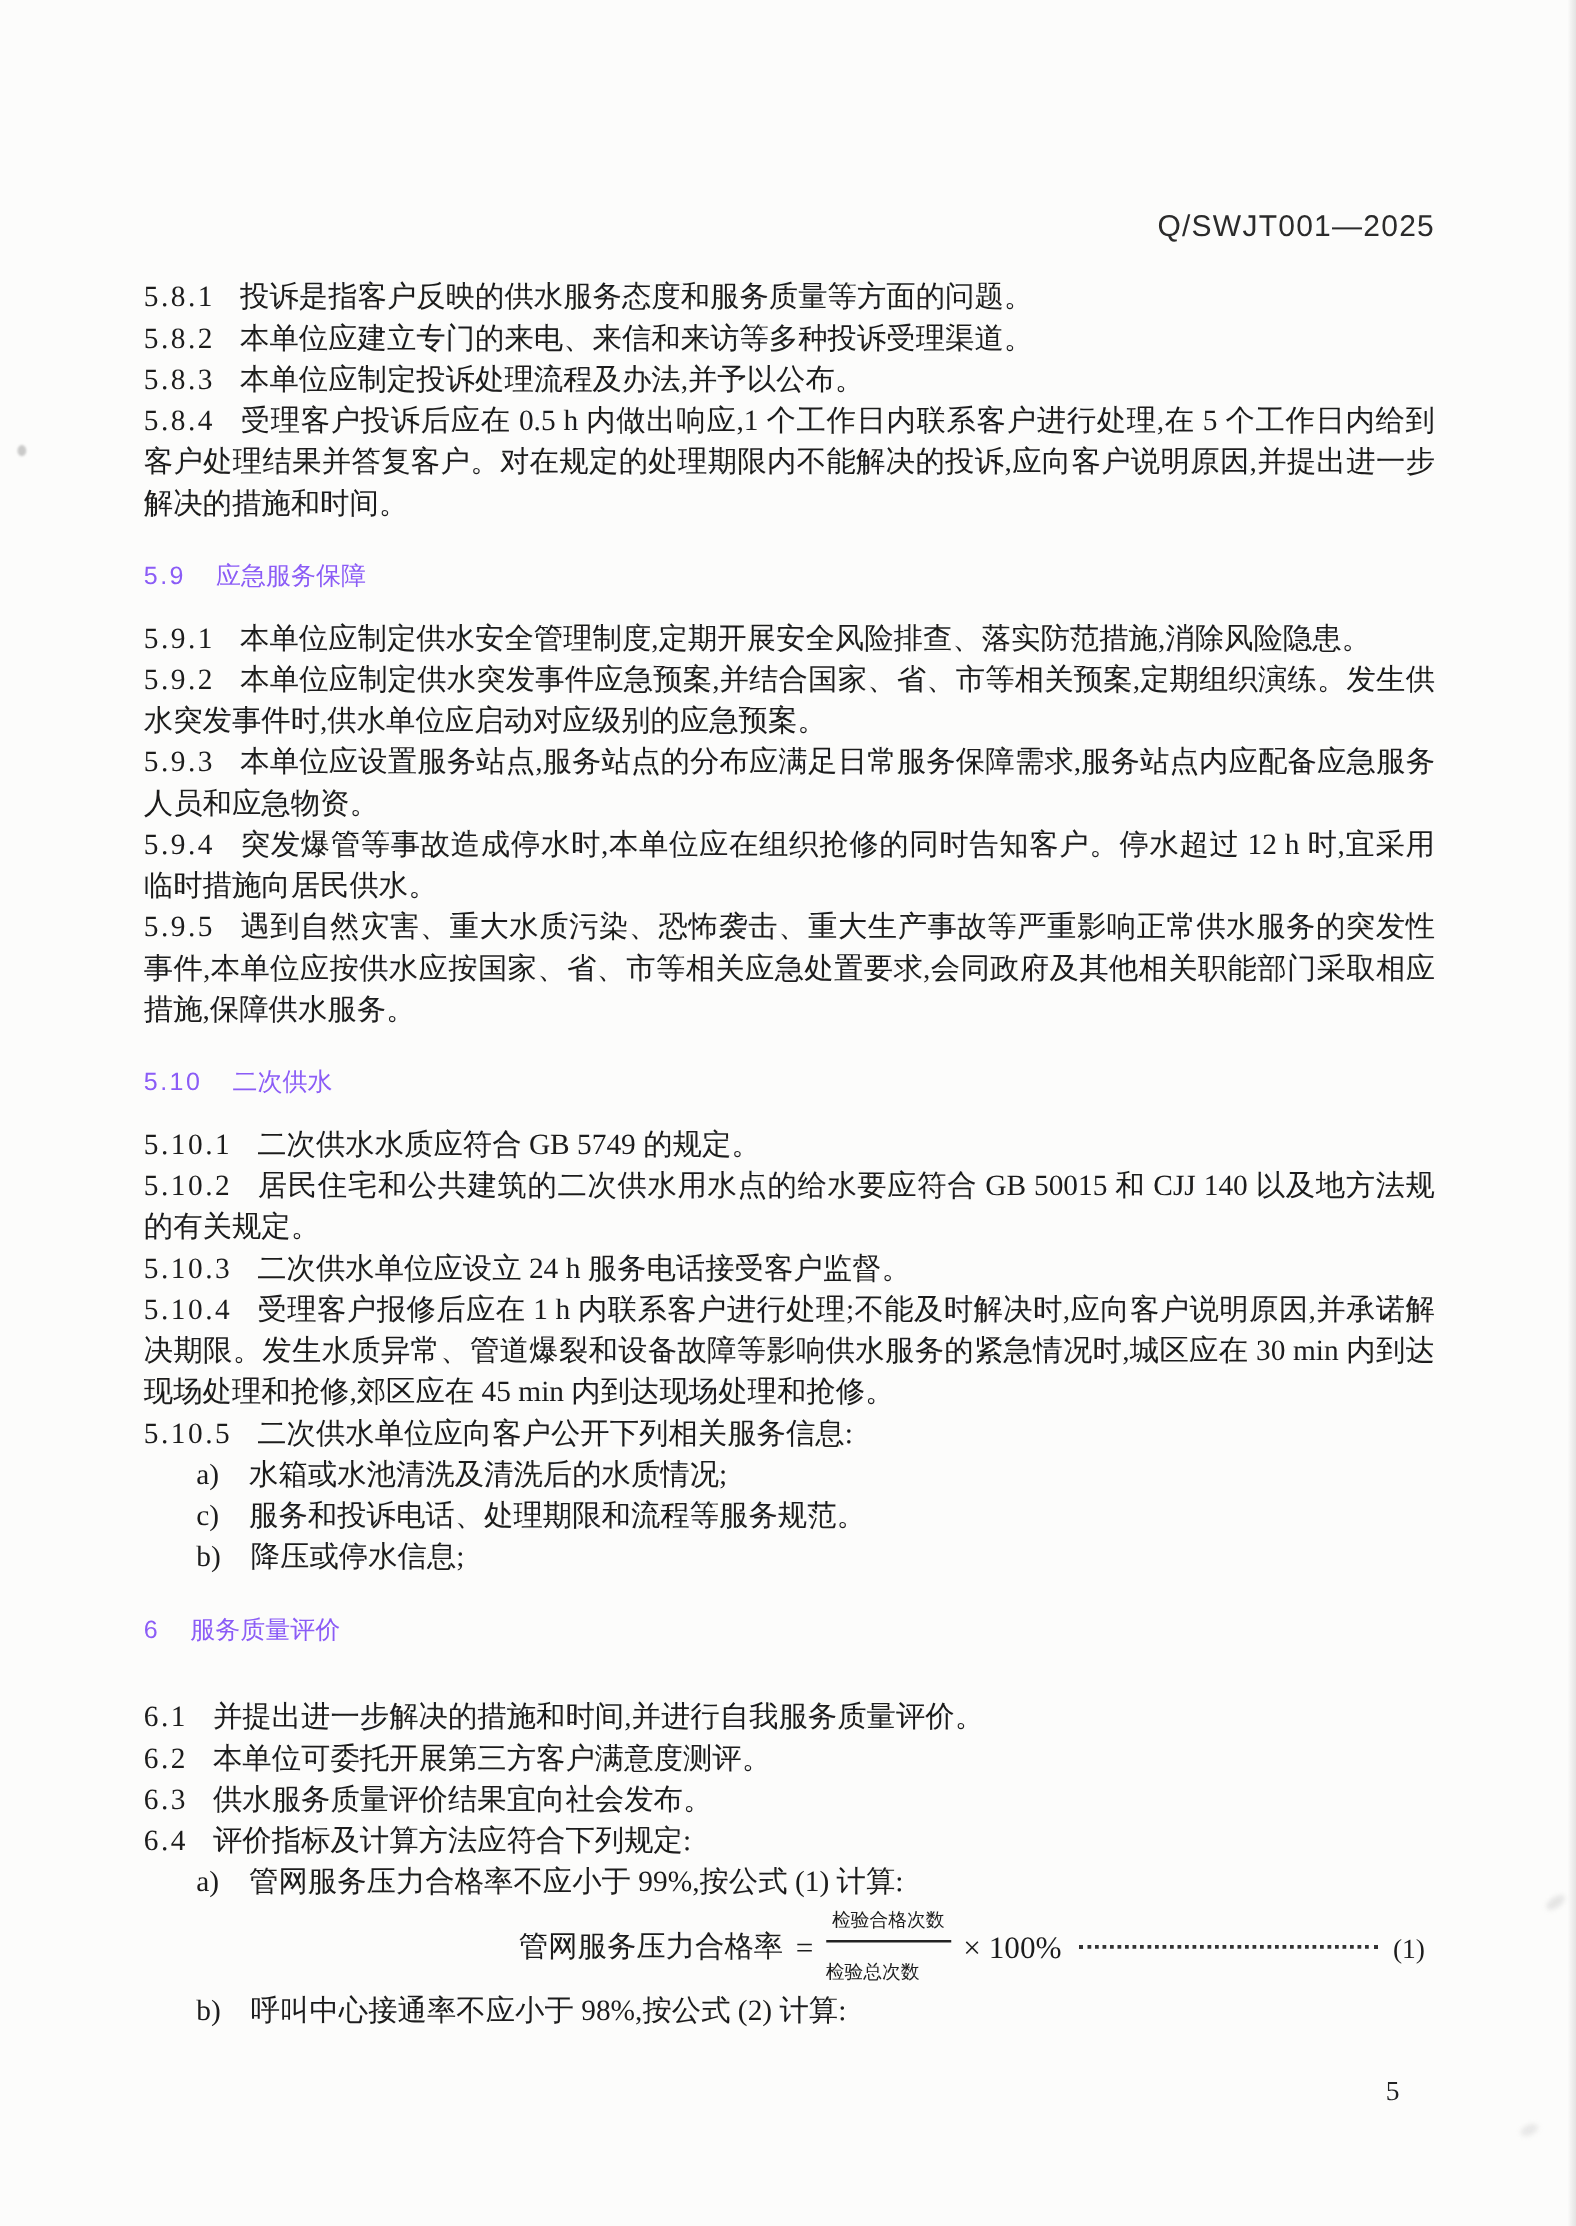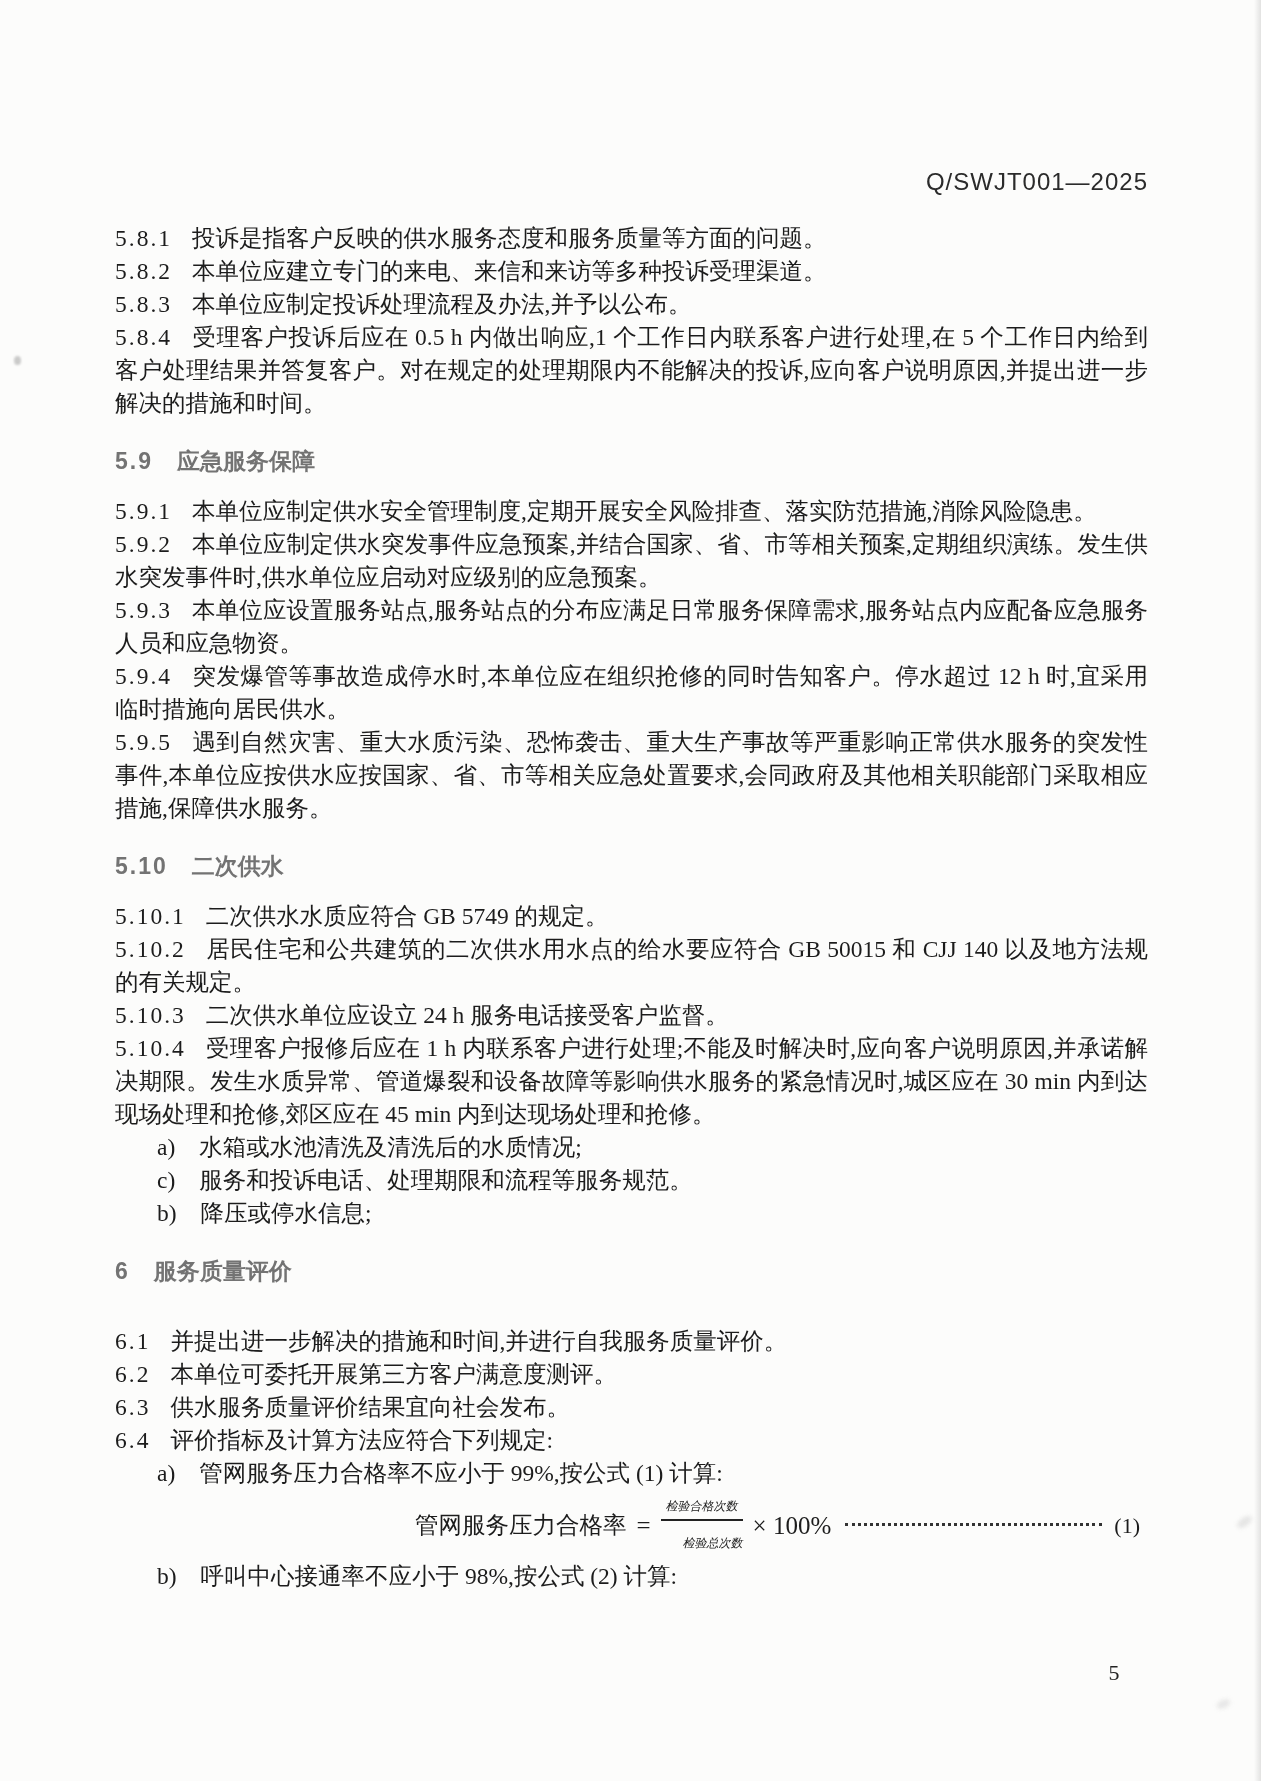--- a/index.html
+++ b/index.html
@@ -25,36 +25,36 @@
   }
   .doc-body{
     position:absolute;left:115px;top:222px;width:1033px;
     font-size:23.5px;line-height:33px;
     text-align:justify;text-justify:inter-ideograph;
   }
   .doc-body p{margin:0;}
   p.clause .num{letter-spacing:2px;margin-right:20px;white-space:nowrap;}
   p.heading{
     font-family:"Liberation Sans","DejaVu Sans",sans-serif;
-    font-weight:bold;font-size:23px;text-align:left;
-    margin:25px 0 17px 0;color:#737373;
+    font-weight:normal;font-size:20px;text-align:left;
+    margin:25px 0 17px 0;color:#8b5cf6;
   }
   p.heading .num{letter-spacing:2px;margin-right:24px;}
   p.heading.major{margin-bottom:37px;}
   p.item{padding-left:42px;}
   p.item .marker{margin-right:24px;}
   .formula-row{
     display:flex;align-items:center;height:70px;
     padding-left:300px;padding-right:8px;text-align:left;
   }
   .f-lhs{font-size:23.5px;white-space:nowrap;}
   .f-eq{font-size:25px;margin:0 10px;}
   .frac{
-    display:inline-block;text-align:right;
-    font-size:12px;line-height:1.45;white-space:nowrap;font-style:italic;
+    display:inline-block;text-align:left;
+    font-size:15px;line-height:1.45;white-space:nowrap;
   }
   .frac .top{display:block;border-bottom:2px solid #222;padding:0 5px 3px 5px;}
   .frac .bot{display:block;padding-top:14px;}
   .f-mult{font-size:25px;margin-left:10px;white-space:nowrap;}
   .f-dots{
     flex:1;height:0;border-bottom:3px dotted #333;
     margin:0 12px 0 14px;align-self:center;transform:translateY(-1px);
   }
   .f-label{font-size:22px;white-space:nowrap;}
   .doc-footer{
@@ -82,20 +82,21 @@
       <p class="clause"><span class="num">5.9.1</span><span class="txt">本单位应制定供水安全管理制度,定期开展安全风险排查、落实防范措施,消除风险隐患。</span></p>
       <p class="clause"><span class="num">5.9.2</span><span class="txt">本单位应制定供水突发事件应急预案,并结合国家、省、市等相关预案,定期组织演练。发生供水突发事件时,供水单位应启动对应级别的应急预案。</span></p>
       <p class="clause"><span class="num">5.9.3</span><span class="txt">本单位应设置服务站点,服务站点的分布应满足日常服务保障需求,服务站点内应配备应急服务人员和应急物资。</span></p>
       <p class="clause"><span class="num">5.9.4</span><span class="txt">突发爆管等事故造成停水时,本单位应在组织抢修的同时告知客户。停水超过 12 h 时,宜采用临时措施向居民供水。</span></p>
       <p class="clause"><span class="num">5.9.5</span><span class="txt">遇到自然灾害、重大水质污染、恐怖袭击、重大生产事故等严重影响正常供水服务的突发性事件,本单位应按供水应按国家、省、市等相关应急处置要求,会同政府及其他相关职能部门采取相应措施,保障供水服务。</span></p>
       <p class="heading"><span class="num">5.10</span><span class="txt">二次供水</span></p>
       <p class="clause"><span class="num">5.10.1</span><span class="txt">二次供水水质应符合 GB 5749 的规定。</span></p>
       <p class="clause"><span class="num">5.10.2</span><span class="txt">居民住宅和公共建筑的二次供水用水点的给水要应符合 GB 50015 和 CJJ 140 以及地方法规的有关规定。</span></p>
       <p class="clause"><span class="num">5.10.3</span><span class="txt">二次供水单位应设立 24 h 服务电话接受客户监督。</span></p>
       <p class="clause"><span class="num">5.10.4</span><span class="txt">受理客户报修后应在 1 h 内联系客户进行处理;不能及时解决时,应向客户说明原因,并承诺解决期限。发生水质异常、管道爆裂和设备故障等影响供水服务的紧急情况时,城区应在 30 min 内到达现场处理和抢修,郊区应在 45 min 内到达现场处理和抢修。</span></p>
+      <p class="clause"><span class="num">5.10.5</span><span class="txt">二次供水单位应向客户公开下列相关服务信息:</span></p>
       <p class="item"><span class="marker">a)</span><span class="txt">水箱或水池清洗及清洗后的水质情况;</span></p>
       <p class="item"><span class="marker">c)</span><span class="txt">服务和投诉电话、处理期限和流程等服务规范。</span></p>
       <p class="item"><span class="marker">b)</span><span class="txt">降压或停水信息;</span></p>
       <p class="heading major"><span class="num">6</span><span class="txt">服务质量评价</span></p>
       <p class="clause"><span class="num">6.1</span><span class="txt">并提出进一步解决的措施和时间,并进行自我服务质量评价。</span></p>
       <p class="clause"><span class="num">6.2</span><span class="txt">本单位可委托开展第三方客户满意度测评。</span></p>
       <p class="clause"><span class="num">6.3</span><span class="txt">供水服务质量评价结果宜向社会发布。</span></p>
       <p class="clause"><span class="num">6.4</span><span class="txt">评价指标及计算方法应符合下列规定:</span></p>
       <p class="item"><span class="marker">a)</span><span class="txt">管网服务压力合格率不应小于 99%,按公式 (1) 计算:</span></p>
       <div class="formula-row">

